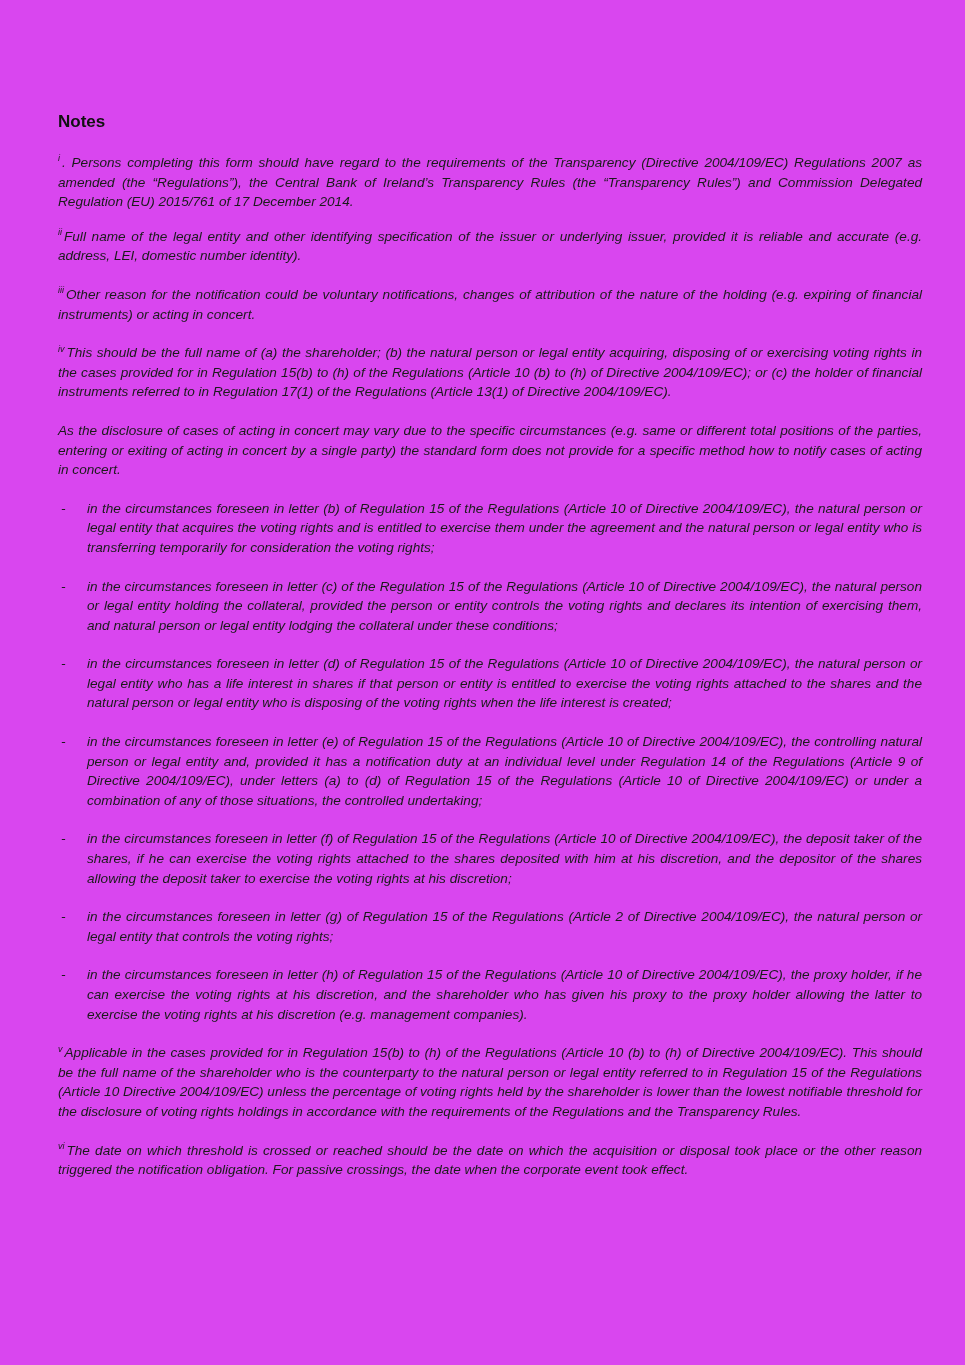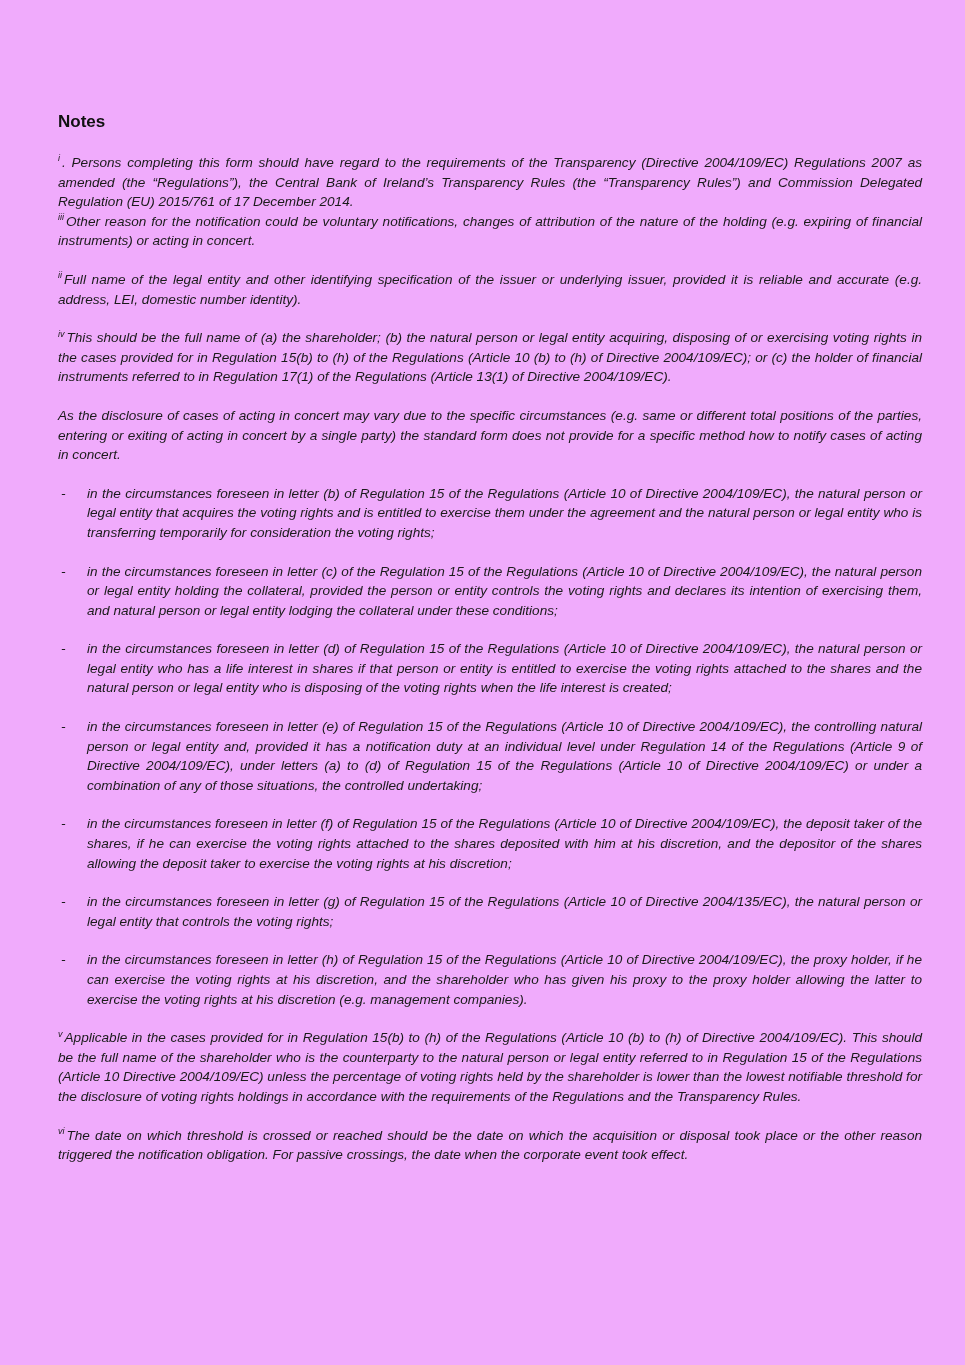--- a/index.html
+++ b/index.html
@@ -6,41 +6,41 @@
   html, body {
     width: 965px;
     height: 1365px;
     background: #ffffff;
     overflow: hidden;
   }
   .page {
     position: relative;
     width: 965px;
     height: 1365px;
-    background: #f0abfc;
+    background: #d946ef;
     padding: 111px 43px 0 58px;
     font-family: "Liberation Sans", "DejaVu Sans", sans-serif;
     color: #1b1b1b;
   }
   .heading {
     font-size: 17px;
     font-weight: bold;
     font-style: normal;
     line-height: 21px;
     margin-bottom: 21px;
     color: #111111;
   }
   .para {
     font-size: 13.6px;
     font-style: italic;
     line-height: 19.6px;
     text-align: justify;
     margin-bottom: 19px;
   }
-  .para.tight { margin-bottom: 0; }
+  .para.tight { margin-bottom: 15px; }
   sup.fn {
     font-size: 9px;
     font-style: italic;
     line-height: 0;
     vertical-align: super;
     margin-right: 2px;
   }
   .bullet {
     position: relative;
     padding-left: 29px;
@@ -58,23 +58,23 @@
 </style>
 </head>
 <body>
 
 <div class="page">
 
   <div class="heading">Notes</div>
 
   <p class="para tight"><sup class="fn">i</sup><span>. Persons completing this form should have regard to the requirements of the Transparency (Directive 2004/109/EC) Regulations 2007 as amended (the “Regulations”), the Central Bank of Ireland’s Transparency Rules (the “Transparency Rules”) and Commission Delegated Regulation (EU) 2015/761 of 17 December 2014.</span></p>
 
+  <p class="para"><sup class="fn">ii</sup><span>Full name of the legal entity and other identifying specification of the issuer or underlying issuer, provided it is reliable and accurate (e.g. address, LEI, domestic number identity).</span></p>
+
   <p class="para"><sup class="fn">iii</sup><span>Other reason for the notification could be voluntary notifications, changes of attribution of the nature of the holding (e.g. expiring of financial instruments) or acting in concert.</span></p>
-
-  <p class="para"><sup class="fn">ii</sup><span>Full name of the legal entity and other identifying specification of the issuer or underlying issuer, provided it is reliable and accurate (e.g. address, LEI, domestic number identity).</span></p>
 
   <p class="para"><sup class="fn">iv</sup><span>This should be the full name of (a) the shareholder; (b) the natural person or legal entity acquiring, disposing of or exercising voting rights in the cases provided for in Regulation 15(b) to (h) of the Regulations (Article 10 (b) to (h) of Directive 2004/109/EC); or (c) the holder of financial instruments referred to in Regulation 17(1) of the Regulations (Article 13(1) of Directive 2004/109/EC).</span></p>
 
   <p class="para">As the disclosure of cases of acting in concert may vary due to the specific circumstances (e.g. same or different total positions of the parties, entering or exiting of acting in concert by a single party) the standard form does not provide for a specific method how to notify cases of acting in concert.</p>
 
 
   <div class="bullet">
     <span class="dash">-</span>
     <span>in the circumstances foreseen in letter (b) of Regulation 15 of the Regulations (Article 10 of Directive 2004/109/EC), the natural person or legal entity that acquires the voting rights and is entitled to exercise them under the agreement and the natural person or legal entity who is transferring temporarily for consideration the voting rights;</span>
   </div>
@@ -94,21 +94,21 @@
     <span>in the circumstances foreseen in letter (e) of Regulation 15 of the Regulations (Article 10 of Directive 2004/109/EC), the controlling natural person or legal entity and, provided it has a notification duty at an individual level under Regulation 14 of the Regulations (Article 9 of Directive 2004/109/EC), under letters (a) to (d) of Regulation 15 of the Regulations (Article 10 of Directive 2004/109/EC) or under a combination of any of those situations, the controlled undertaking;</span>
   </div>
 
   <div class="bullet">
     <span class="dash">-</span>
     <span>in the circumstances foreseen in letter (f) of Regulation 15 of the Regulations (Article 10 of Directive 2004/109/EC), the deposit taker of the shares, if he can exercise the voting rights attached to the shares deposited with him at his discretion, and the depositor of the shares allowing the deposit taker to exercise the voting rights at his discretion;</span>
   </div>
 
   <div class="bullet">
     <span class="dash">-</span>
-    <span>in the circumstances foreseen in letter (g) of Regulation 15 of the Regulations (Article 10 of Directive 2004/135/EC), the natural person or legal entity that controls the voting rights;</span>
+    <span>in the circumstances foreseen in letter (g) of Regulation 15 of the Regulations (Article 2 of Directive 2004/109/EC), the natural person or legal entity that controls the voting rights;</span>
   </div>
 
   <div class="bullet">
     <span class="dash">-</span>
     <span>in the circumstances foreseen in letter (h) of Regulation 15 of the Regulations (Article 10 of Directive 2004/109/EC), the proxy holder, if he can exercise the voting rights at his discretion, and the shareholder who has given his proxy to the proxy holder allowing the latter to exercise the voting rights at his discretion (e.g. management companies).</span>
   </div>
 
   <p class="para"><sup class="fn">v</sup><span>Applicable in the cases provided for in Regulation 15(b) to (h) of the Regulations (Article 10 (b) to (h) of Directive 2004/109/EC). This should be the full name of the shareholder who is the counterparty to the natural person or legal entity referred to in Regulation 15 of the Regulations (Article 10 Directive 2004/109/EC) unless the percentage of voting rights held by the shareholder is lower than the lowest notifiable threshold for the disclosure of voting rights holdings in accordance with the requirements of the Regulations and the Transparency Rules.</span></p>
 
   <p class="para"><sup class="fn">vi</sup><span>The date on which threshold is crossed or reached should be the date on which the acquisition or disposal took place or the other reason triggered the notification obligation. For passive crossings, the date when the corporate event took effect.</span></p>

